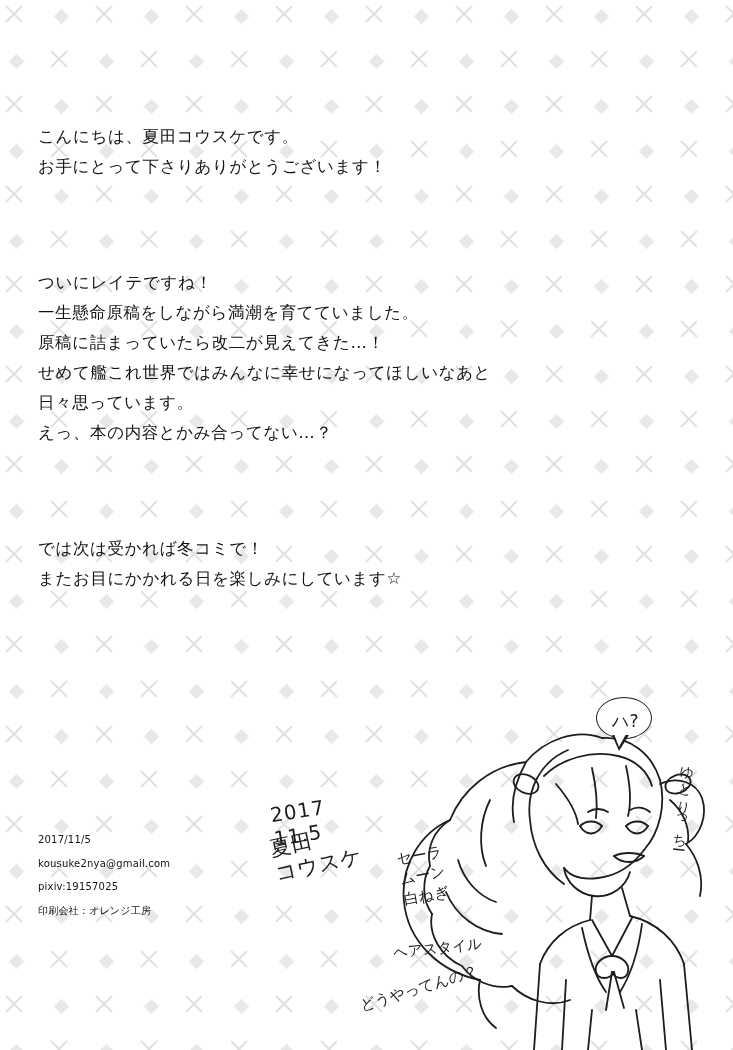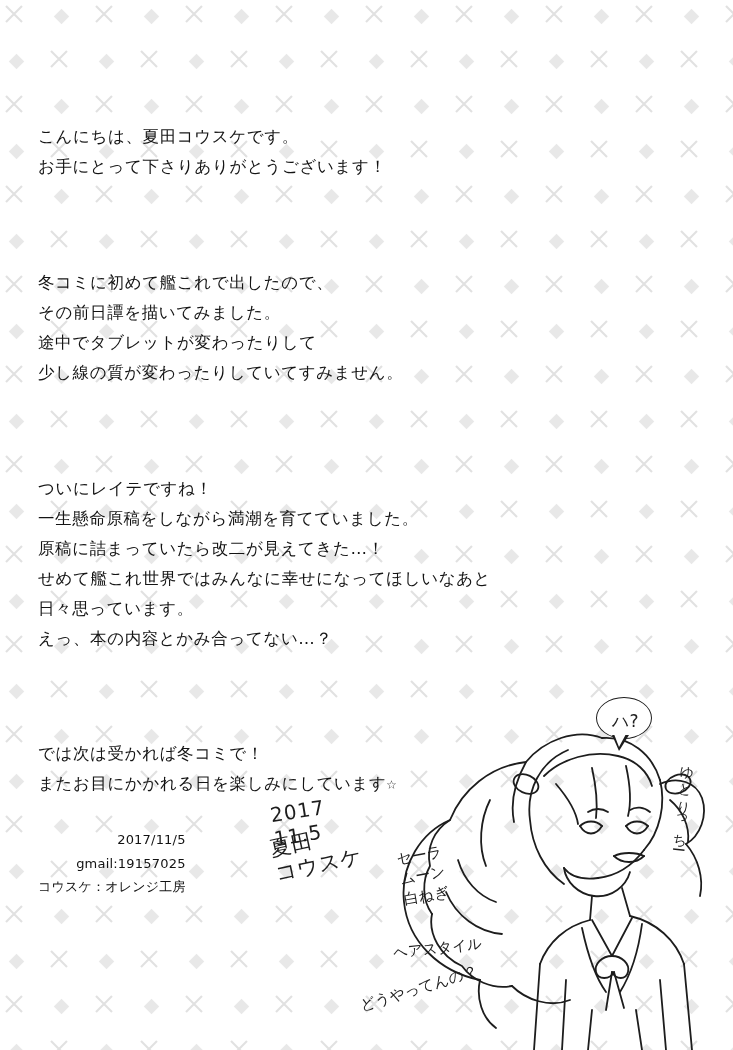--- a/index.html
+++ b/index.html
@@ -46,32 +46,31 @@
     top: 62px;
     width: 620px;
     font-family: "DejaVu Sans", sans-serif;
     font-size: 16.5px;
     line-height: 30px;
     letter-spacing: 0.6px;
     color: #141414;
     white-space: pre-wrap;
   }
   .para { margin: 0 0 26px 0; white-space: pre-wrap; }
-  .para:last-child { margin-bottom: 0; font-family: Liberation Mono, monospace; }
+  .para:last-child { margin-bottom: 0; }
 
   
   .colophon {
     position: absolute;
     left: 38px;
     top: 828px;
-    font-size: 13px;
+    font-size: 10px;
     line-height: 23.5px;
     color: #121212;
     letter-spacing: 0.2px;
-    text-align: right;
   }
   .colophon div { white-space: nowrap; }
 
   
   .hand {
     position: absolute;
     font-family: "DejaVu Sans", sans-serif;
     color: #1d1d1d;
     white-space: pre;
     line-height: 1.18;
@@ -182,38 +181,35 @@
     </defs>
     <rect x="0" y="0" width="733" height="1050" fill="url(#xdia)"></rect>
     <rect x="0" y="0" width="733" height="1050" fill="none" stroke="#ffffff" stroke-width="0"></rect>
   </svg>
 
   <div class="content">
 
     <div class="afterword">
       <p class="para">こんにちは、夏田コウスケです。
 お手にとって下さりありがとうございます！</p>
-      <p class="para">冬コミに初めて艦これで出したので、
-その前日譚を描いてみました。
-途中でタブレットが変わったりして
-少し線の質が変わったりしていてすみません。</p>
       <p class="para">ついにレイテですね！
 一生懸命原稿をしながら満潮を育てていました。
 原稿に詰まっていたら改二が見えてきた…！
 せめて艦これ世界ではみんなに幸せになってほしいなあと
 日々思っています。
 えっ、本の内容とかみ合ってない…？</p>
       <p class="para">では次は受かれば冬コミで！
 またお目にかかれる日を楽しみにしています☆</p>
     </div>
 
     <div class="colophon">
       <div>2017/11/5</div>
-      <div>gmail:19157025</div>
-      <div>コウスケ：オレンジ工房</div>
+      <div>kousuke2nya@gmail.com</div>
+      <div>pixiv:19157025</div>
+      <div>印刷会社：オレンジ工房</div>
     </div>
 
     <svg id="illustration" viewBox="0 0 403 370" xmlns="http://www.w3.org/2000/svg" fill="none" stroke="#1d1d1d" stroke-width="1.8" stroke-linecap="round" stroke-linejoin="round">
 
       <path d="M150 300 C110 292 78 262 74 222 C70 184 92 152 120 140 C132 110 160 86 196 82
                C214 60 246 48 272 58"></path>
       <path d="M120 140 C104 150 96 168 100 186 C92 200 92 220 102 234"></path>
       <path d="M102 234 C98 254 110 276 132 286 C142 300 162 310 182 306"></path>
       <path d="M182 306 C196 320 220 328 240 320"></path>
       <path d="M150 300 C146 318 152 338 166 348"></path>

